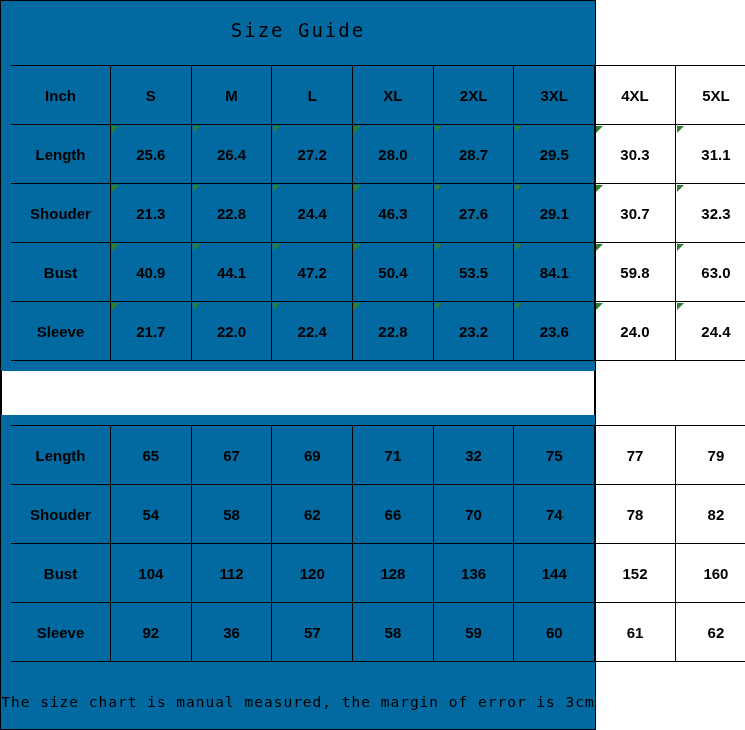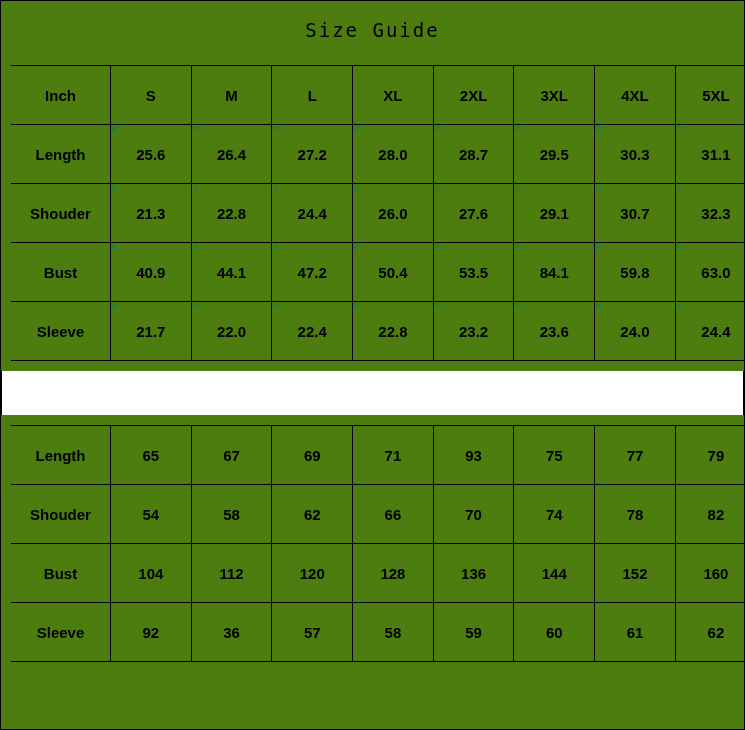--- a/index.html
+++ b/index.html
@@ -9,25 +9,25 @@
   }
   body {
     width: 745px;
     height: 730px;
     font-family: "Liberation Sans", sans-serif;
     color: #000000;
     overflow: hidden;
   }
   .page {
     position: relative;
-    width: 745px;
+    width: 596px;
     height: 730px;
     box-sizing: border-box;
     border: 1px solid #000000;
-    background: #4d7c0f;
+    background: #0369a1;
   }
   .title {
     font-family: "DejaVu Sans Mono", monospace;
     font-size: 19px;
     letter-spacing: 2px;
     text-align: center;
     padding-top: 18px;
     padding-bottom: 14px;
     color: #000000;
   }
@@ -112,21 +112,21 @@
         <td class="val mark">29.5</td>
         <td class="val mark">30.3</td>
         <td class="val mark edge-right">31.1</td>
       </tr>
 
       <tr>
         <td class="label edge-left">Shouder</td>
         <td class="val mark">21.3</td>
         <td class="val mark">22.8</td>
         <td class="val mark">24.4</td>
-        <td class="val mark">26.0</td>
+        <td class="val mark">46.3</td>
         <td class="val mark">27.6</td>
         <td class="val mark">29.1</td>
         <td class="val mark">30.7</td>
         <td class="val mark edge-right">32.3</td>
       </tr>
 
       <tr>
         <td class="label edge-left">Bust</td>
         <td class="val mark">40.9</td>
         <td class="val mark">44.1</td>
@@ -156,21 +156,21 @@
 
   <table class="size-table">
     <tbody>
 
       <tr>
         <td class="label edge-left">Length</td>
         <td class="val">65</td>
         <td class="val">67</td>
         <td class="val">69</td>
         <td class="val">71</td>
-        <td class="val">93</td>
+        <td class="val">32</td>
         <td class="val">75</td>
         <td class="val">77</td>
         <td class="val edge-right">79</td>
       </tr>
 
       <tr>
         <td class="label edge-left">Shouder</td>
         <td class="val">54</td>
         <td class="val">58</td>
         <td class="val">62</td>
@@ -200,14 +200,15 @@
         <td class="val">57</td>
         <td class="val">58</td>
         <td class="val">59</td>
         <td class="val">60</td>
         <td class="val">61</td>
         <td class="val edge-right">62</td>
       </tr>
     </tbody>
   </table>
 
+  <div class="footer">The size chart is manual measured, the margin of error is 3cm</div>
 
 </div>
 
 </body></html>

